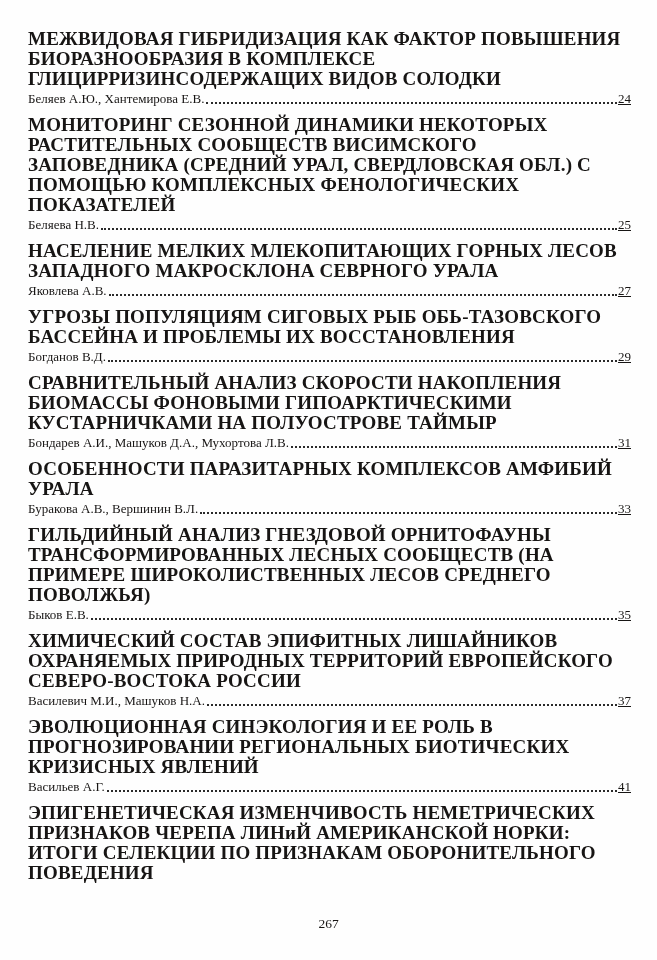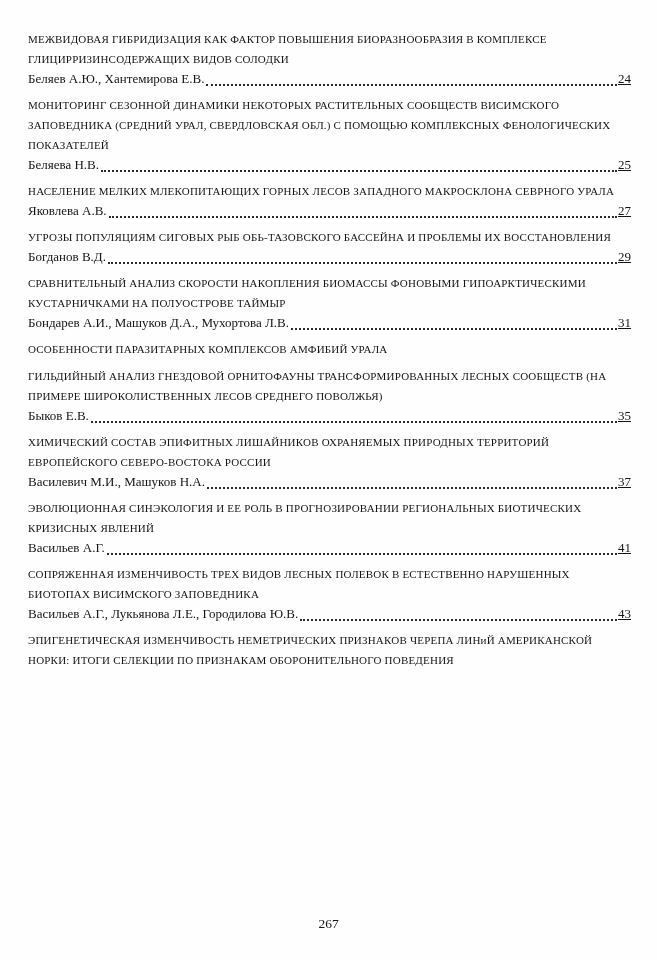--- a/index.html
+++ b/index.html
@@ -20,29 +20,28 @@
     padding: 29px 26px 0 28px;
   }
   .toc {
     width: 100%;
   }
   .entry {
     margin-bottom: 7px;
   }
   .entry .title {
     margin: 0;
-    font-size: 11px;
+    font-size: 19px;
     line-height: 20px;
-    font-weight: normal;
+    font-weight: bold;
     letter-spacing: 0.2px;
     text-transform: none; 
   }
   .author-line {
     display: flex;
-    align-items: flex-end;
     font-size: 13px;
     line-height: 19px;
   }
   .authors {
     white-space: nowrap;
     flex: 0 0 auto;
   }
   .dots {
     flex: 1 1 auto;
     height: 13px;
@@ -109,20 +108,25 @@
     <h2 class="title">СРАВНИТЕЛЬНЫЙ АНАЛИЗ СКОРОСТИ НАКОПЛЕНИЯ БИОМАССЫ ФОНОВЫМИ ГИПОАРКТИЧЕСКИМИ КУСТАРНИЧКАМИ НА ПОЛУОСТРОВЕ ТАЙМЫР</h2>
     <div class="author-line">
       <span class="authors">Бондарев А.И., Машуков Д.А., Мухортова Л.В.</span>
       <span class="dots"></span>
       <span class="pagenum">31</span>
     </div>
   </section>
 
   <section class="entry">
     <h2 class="title">ОСОБЕННОСТИ ПАРАЗИТАРНЫХ КОМПЛЕКСОВ АМФИБИЙ УРАЛА</h2>
+    <div class="author-line">
+      <span class="authors">Буракова А.В., Вершинин В.Л.</span>
+      <span class="dots"></span>
+      <span class="pagenum">33</span>
+    </div>
   </section>
 
   <section class="entry">
     <h2 class="title">ГИЛЬДИЙНЫЙ АНАЛИЗ ГНЕЗДОВОЙ ОРНИТОФАУНЫ ТРАНСФОРМИРОВАННЫХ ЛЕСНЫХ СООБЩЕСТВ (НА ПРИМЕРЕ ШИРОКОЛИСТВЕННЫХ ЛЕСОВ СРЕДНЕГО ПОВОЛЖЬЯ)</h2>
     <div class="author-line">
       <span class="authors">Быков Е.В.</span>
       <span class="dots"></span>
       <span class="pagenum">35</span>
     </div>
   </section>
@@ -139,28 +143,20 @@
 
   <section class="entry">
     <h2 class="title">ЭВОЛЮЦИОННАЯ СИНЭКОЛОГИЯ И ЕЕ РОЛЬ В ПРОГНОЗИРОВАНИИ РЕГИОНАЛЬНЫХ БИОТИЧЕСКИХ КРИЗИСНЫХ ЯВЛЕНИЙ</h2>
     <div class="author-line">
       <span class="authors">Васильев А.Г.</span>
       <span class="dots"></span>
       <span class="pagenum">41</span>
     </div>
   </section>
 
-  <section class="entry">
-    <h2 class="title">СОПРЯЖЕННАЯ ИЗМЕНЧИВОСТЬ ТРЕХ ВИДОВ ЛЕСНЫХ ПОЛЕВОК В ЕСТЕСТВЕННО НАРУШЕННЫХ БИОТОПАХ ВИСИМСКОГО ЗАПОВЕДНИКА</h2>
-    <div class="author-line">
-      <span class="authors">Васильев А.Г., Лукьянова Л.Е., Городилова Ю.В.</span>
-      <span class="dots"></span>
-      <span class="pagenum">43</span>
-    </div>
-  </section>
 
   <section class="entry">
     <h2 class="title">ЭПИГЕНЕТИЧЕСКАЯ ИЗМЕНЧИВОСТЬ НЕМЕТРИЧЕСКИХ ПРИЗНАКОВ ЧЕРЕПА ЛИНиЙ АМЕРИКАНСКОЙ НОРКИ: ИТОГИ СЕЛЕКЦИИ ПО ПРИЗНАКАМ ОБОРОНИТЕЛЬНОГО ПОВЕДЕНИЯ</h2>
   </section>
 
 </main>
   <div class="footer">
     <span>267</span>
   </div>
 </div>

